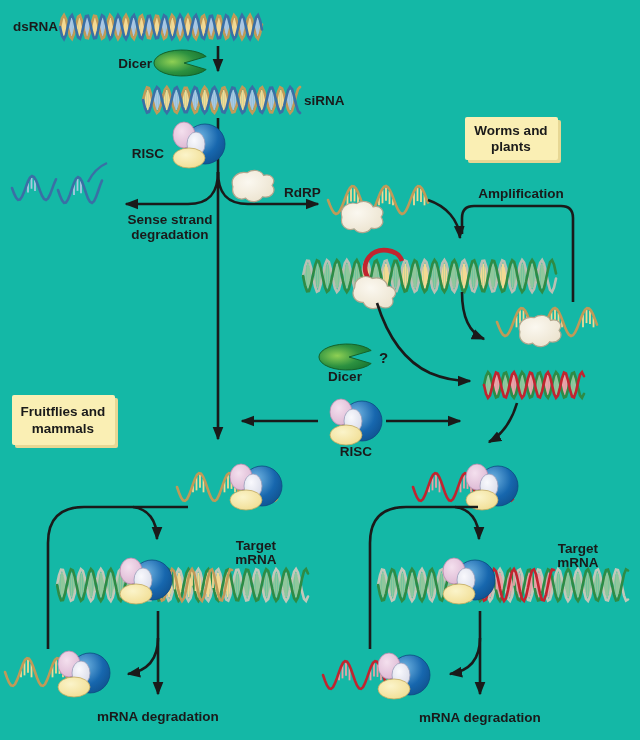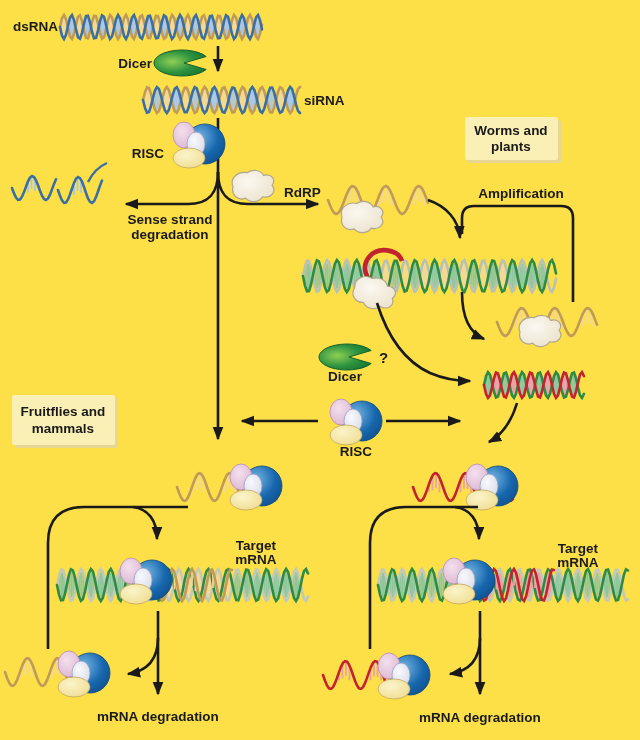--- a/index.html
+++ b/index.html
@@ -1,16 +1,16 @@
 <!DOCTYPE html>
 <html><head>
 <meta charset="utf-8">
 <style>
   html,body{margin:0;padding:0;background:#ffffff;}
-  .stage{width:640px;height:740px;position:relative;background:#fde047;text-decoration:underline;}
+  .stage{width:640px;height:740px;position:relative;background:#14b8a6;text-decoration:underline;}
   svg{display:block;}
   .lbl{font:700 13.5px "Liberation Sans", sans-serif;fill:#1a1a1a;}
   .qmark{font:700 15px "Liberation Sans", sans-serif;fill:#1a1a1a;}
 </style>
 </head>
 <body>
 
 <div class="stage">
 <svg viewBox="0 0 640 740" width="640" height="740">
   <defs>

